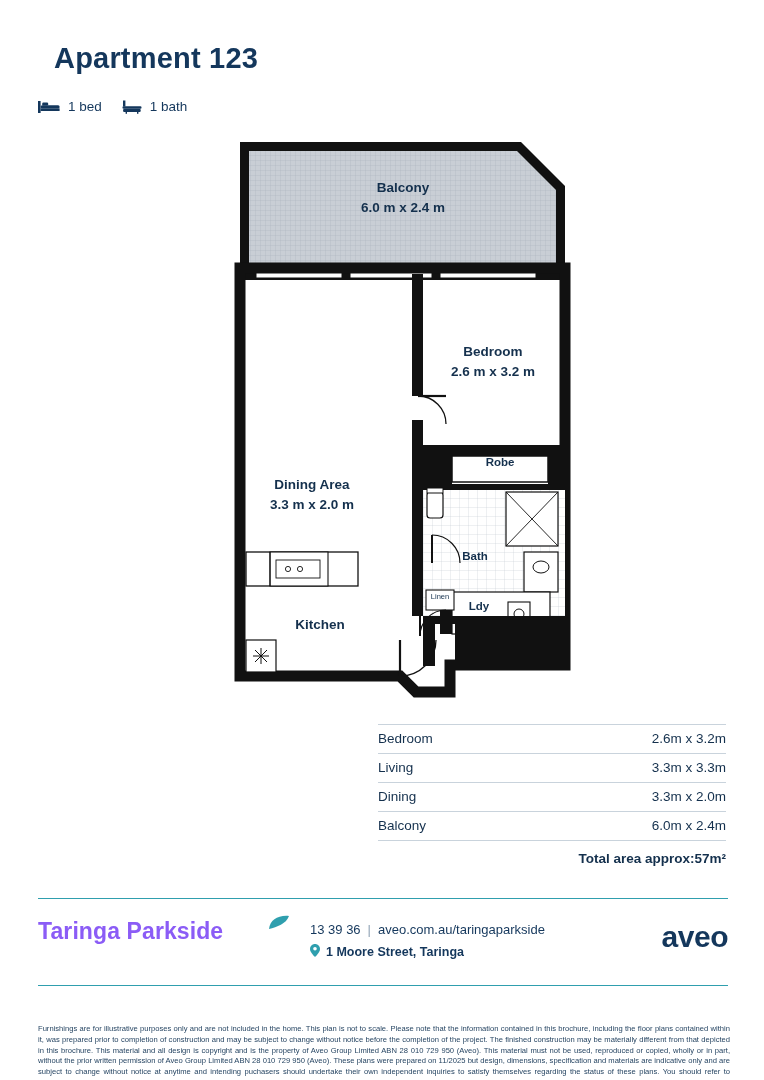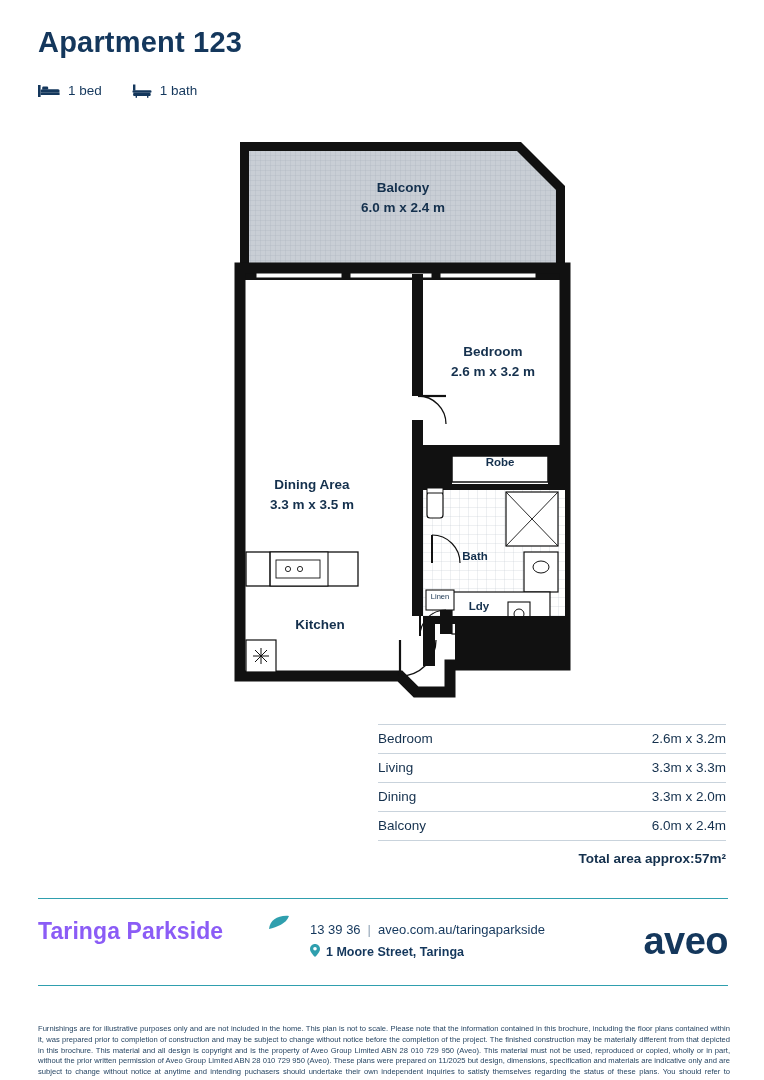--- a/index.html
+++ b/index.html
@@ -14,27 +14,27 @@
     overflow: hidden;
   }
 
   
   .header { position: absolute; left: 38px; top: 26px; }
   .title {
     font-size: 29px;
     font-weight: bold;
     color: #14375c;
     letter-spacing: 0.2px;
-    margin: 0;
+    margin: 16px;
   }
   .specs {
     margin-top: 24px;
     display: flex;
     align-items: center;
-    gap: 30px;
+    gap: 20px;
   }
   .spec { display: flex; align-items: center; gap: 8px; font-size: 13.5px; color: #14375c; }
   .spec svg { display: block; }
 
   
   .plan {
     position: absolute;
     left: 0; top: 120px;
     width: 764px;
     height: 600px;
@@ -120,21 +120,21 @@
     align-items: center;
     gap: 6px;
     margin-top: 7px;
     font-weight: bold;
     font-size: 12.5px;
   }
   .aveo {
     position: absolute;
     right: 0;
     top: 2px;
-    font-size: 38px;
+    font-size: 30px;
     font-weight: bold;
     color: #14375c;
     letter-spacing: -0.5px;
   }
 
   .disclaimer {
     position: absolute;
     left: 38px; top: 996px;
     width: 692px;
     font-size: 7.6px;
@@ -276,21 +276,21 @@
   <div class="planlabel" style="left:303px; top:58px; width:200px;">
     <span>Balcony</span><br>
     <span>6.0 m x 2.4 m</span>
   </div>
   <div class="planlabel" style="left:418px; top:222px; width:150px;">
     <span>Bedroom</span><br>
     <span>2.6 m x 3.2 m</span>
   </div>
   <div class="planlabel" style="left:222px; top:355px; width:180px;">
     <span>Dining Area</span><br>
-    <span>3.3 m x 3.5 m</span>
+    <span>3.3 m x 2.0 m</span>
   </div>
   <div class="planlabel" style="left:240px; top:495px; width:160px;">
     <span>Kitchen</span>
   </div>
   <div class="planlabel small" style="left:452px; top:334px; width:96px;">
     <span>Robe</span>
   </div>
   <div class="planlabel small" style="left:440px; top:428px; width:70px;">
     <span>Bath</span>
   </div>

